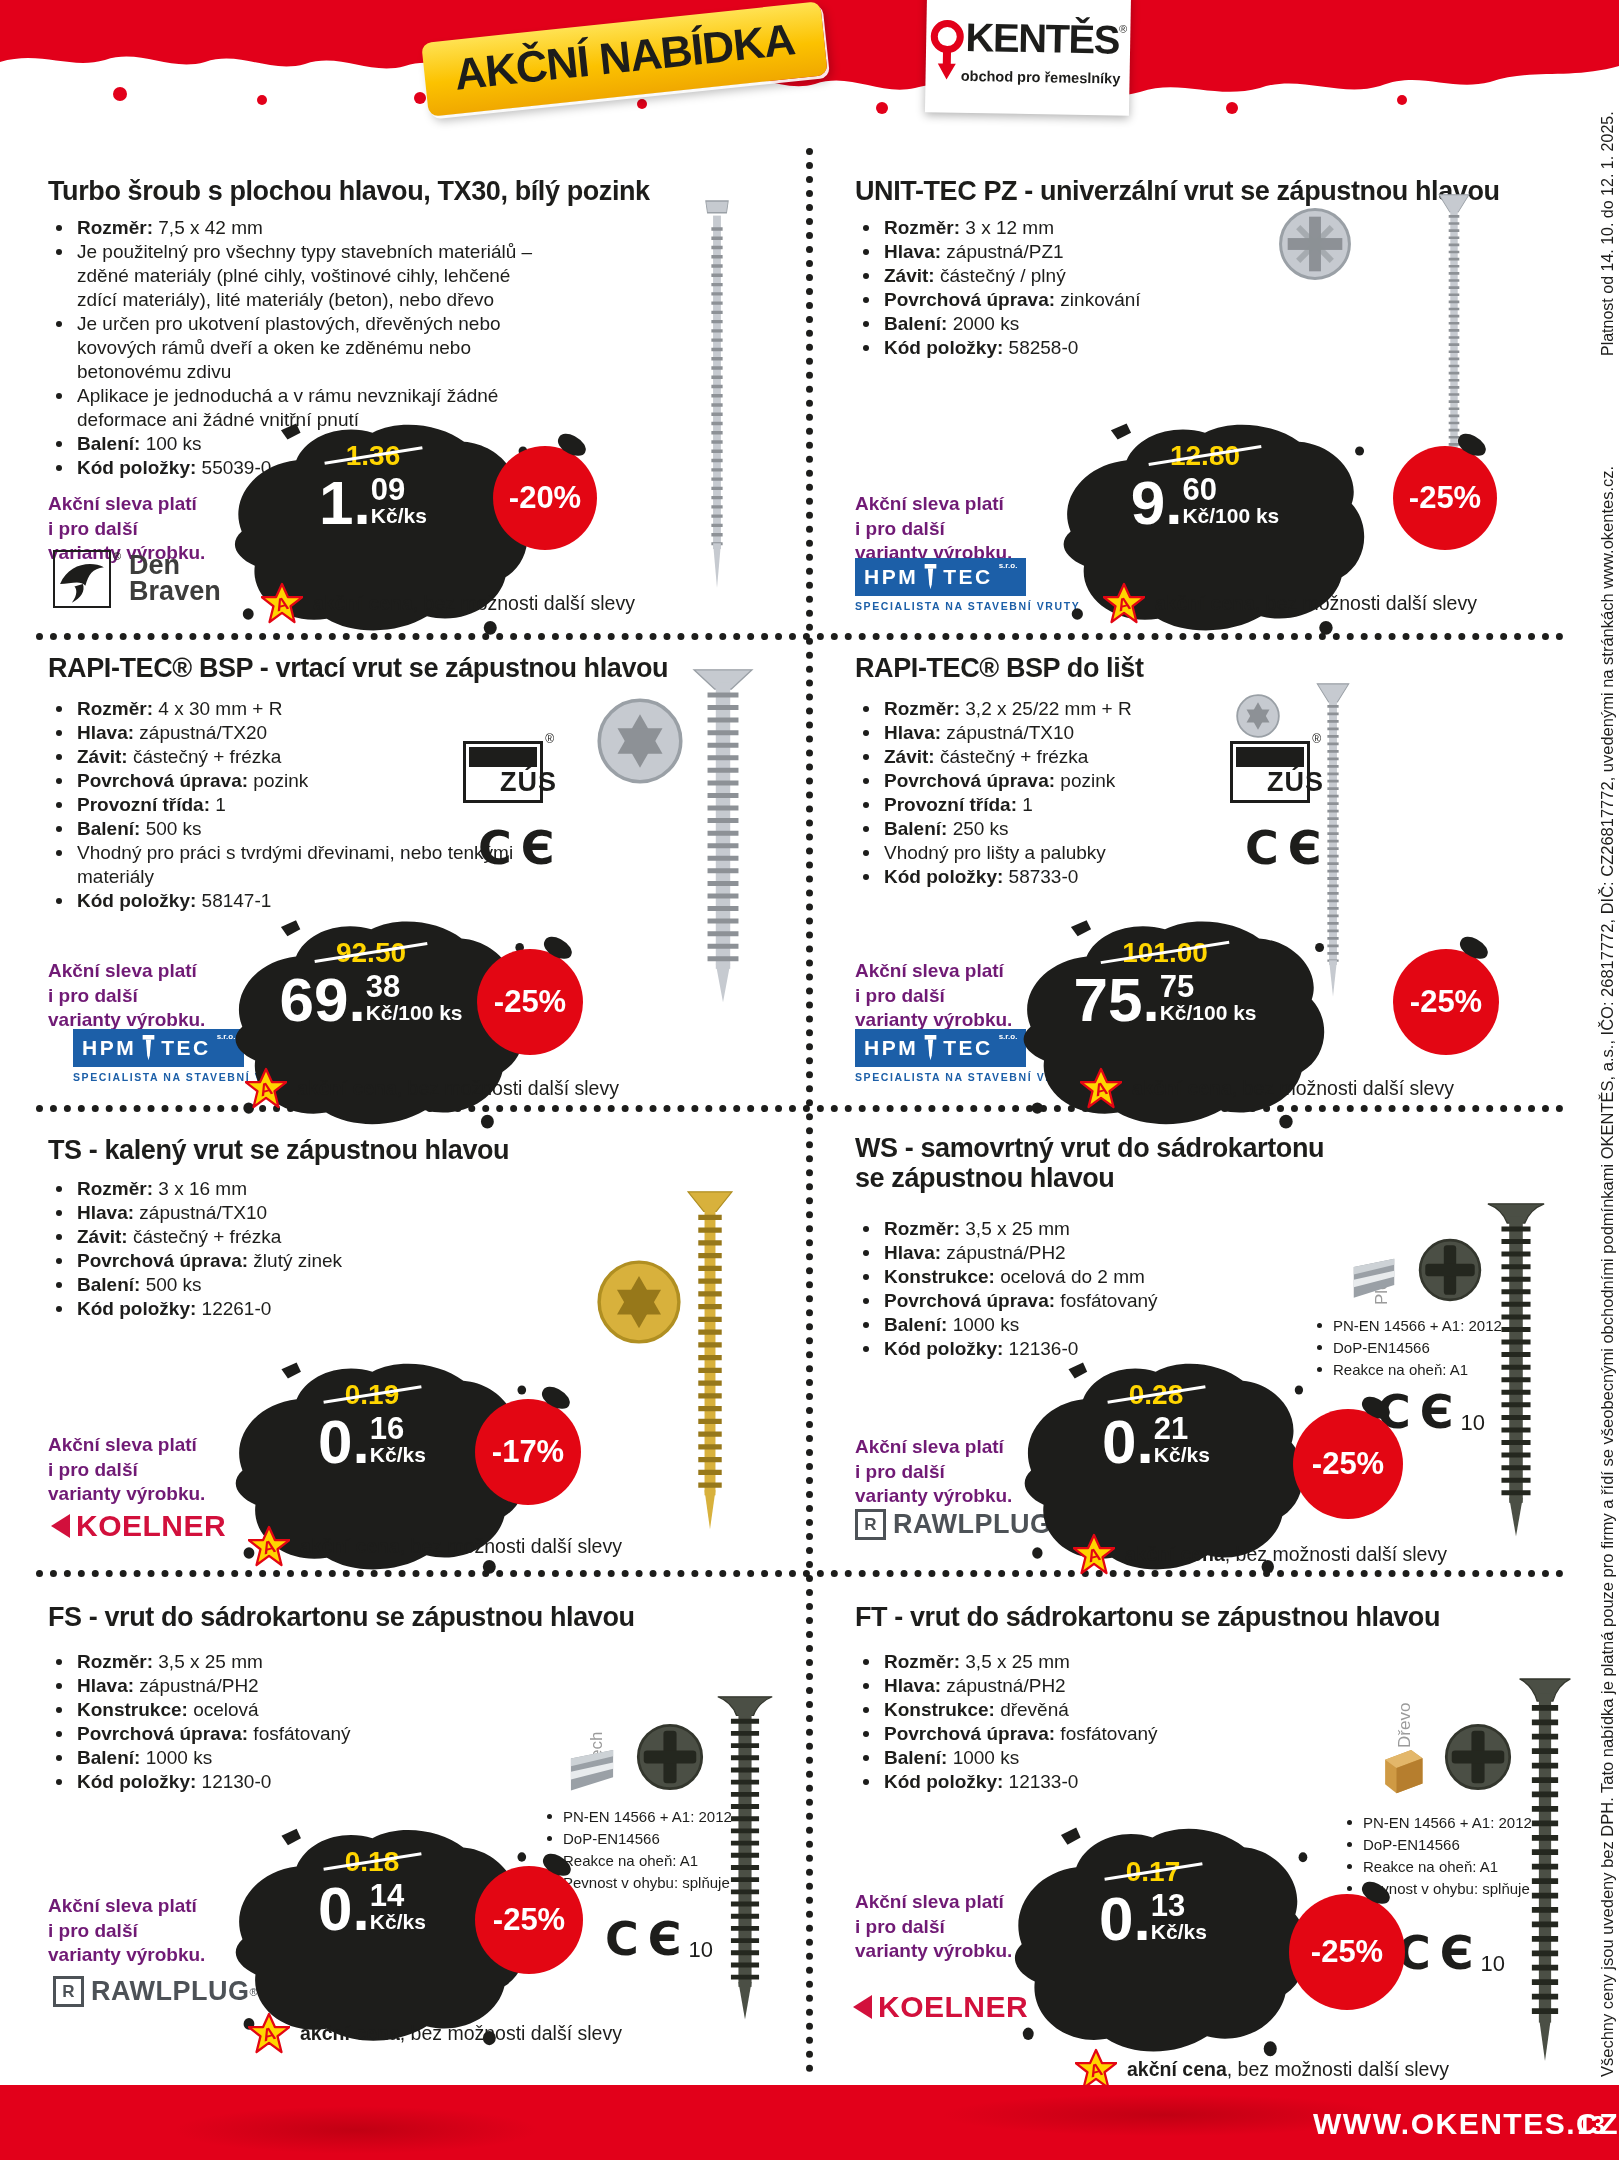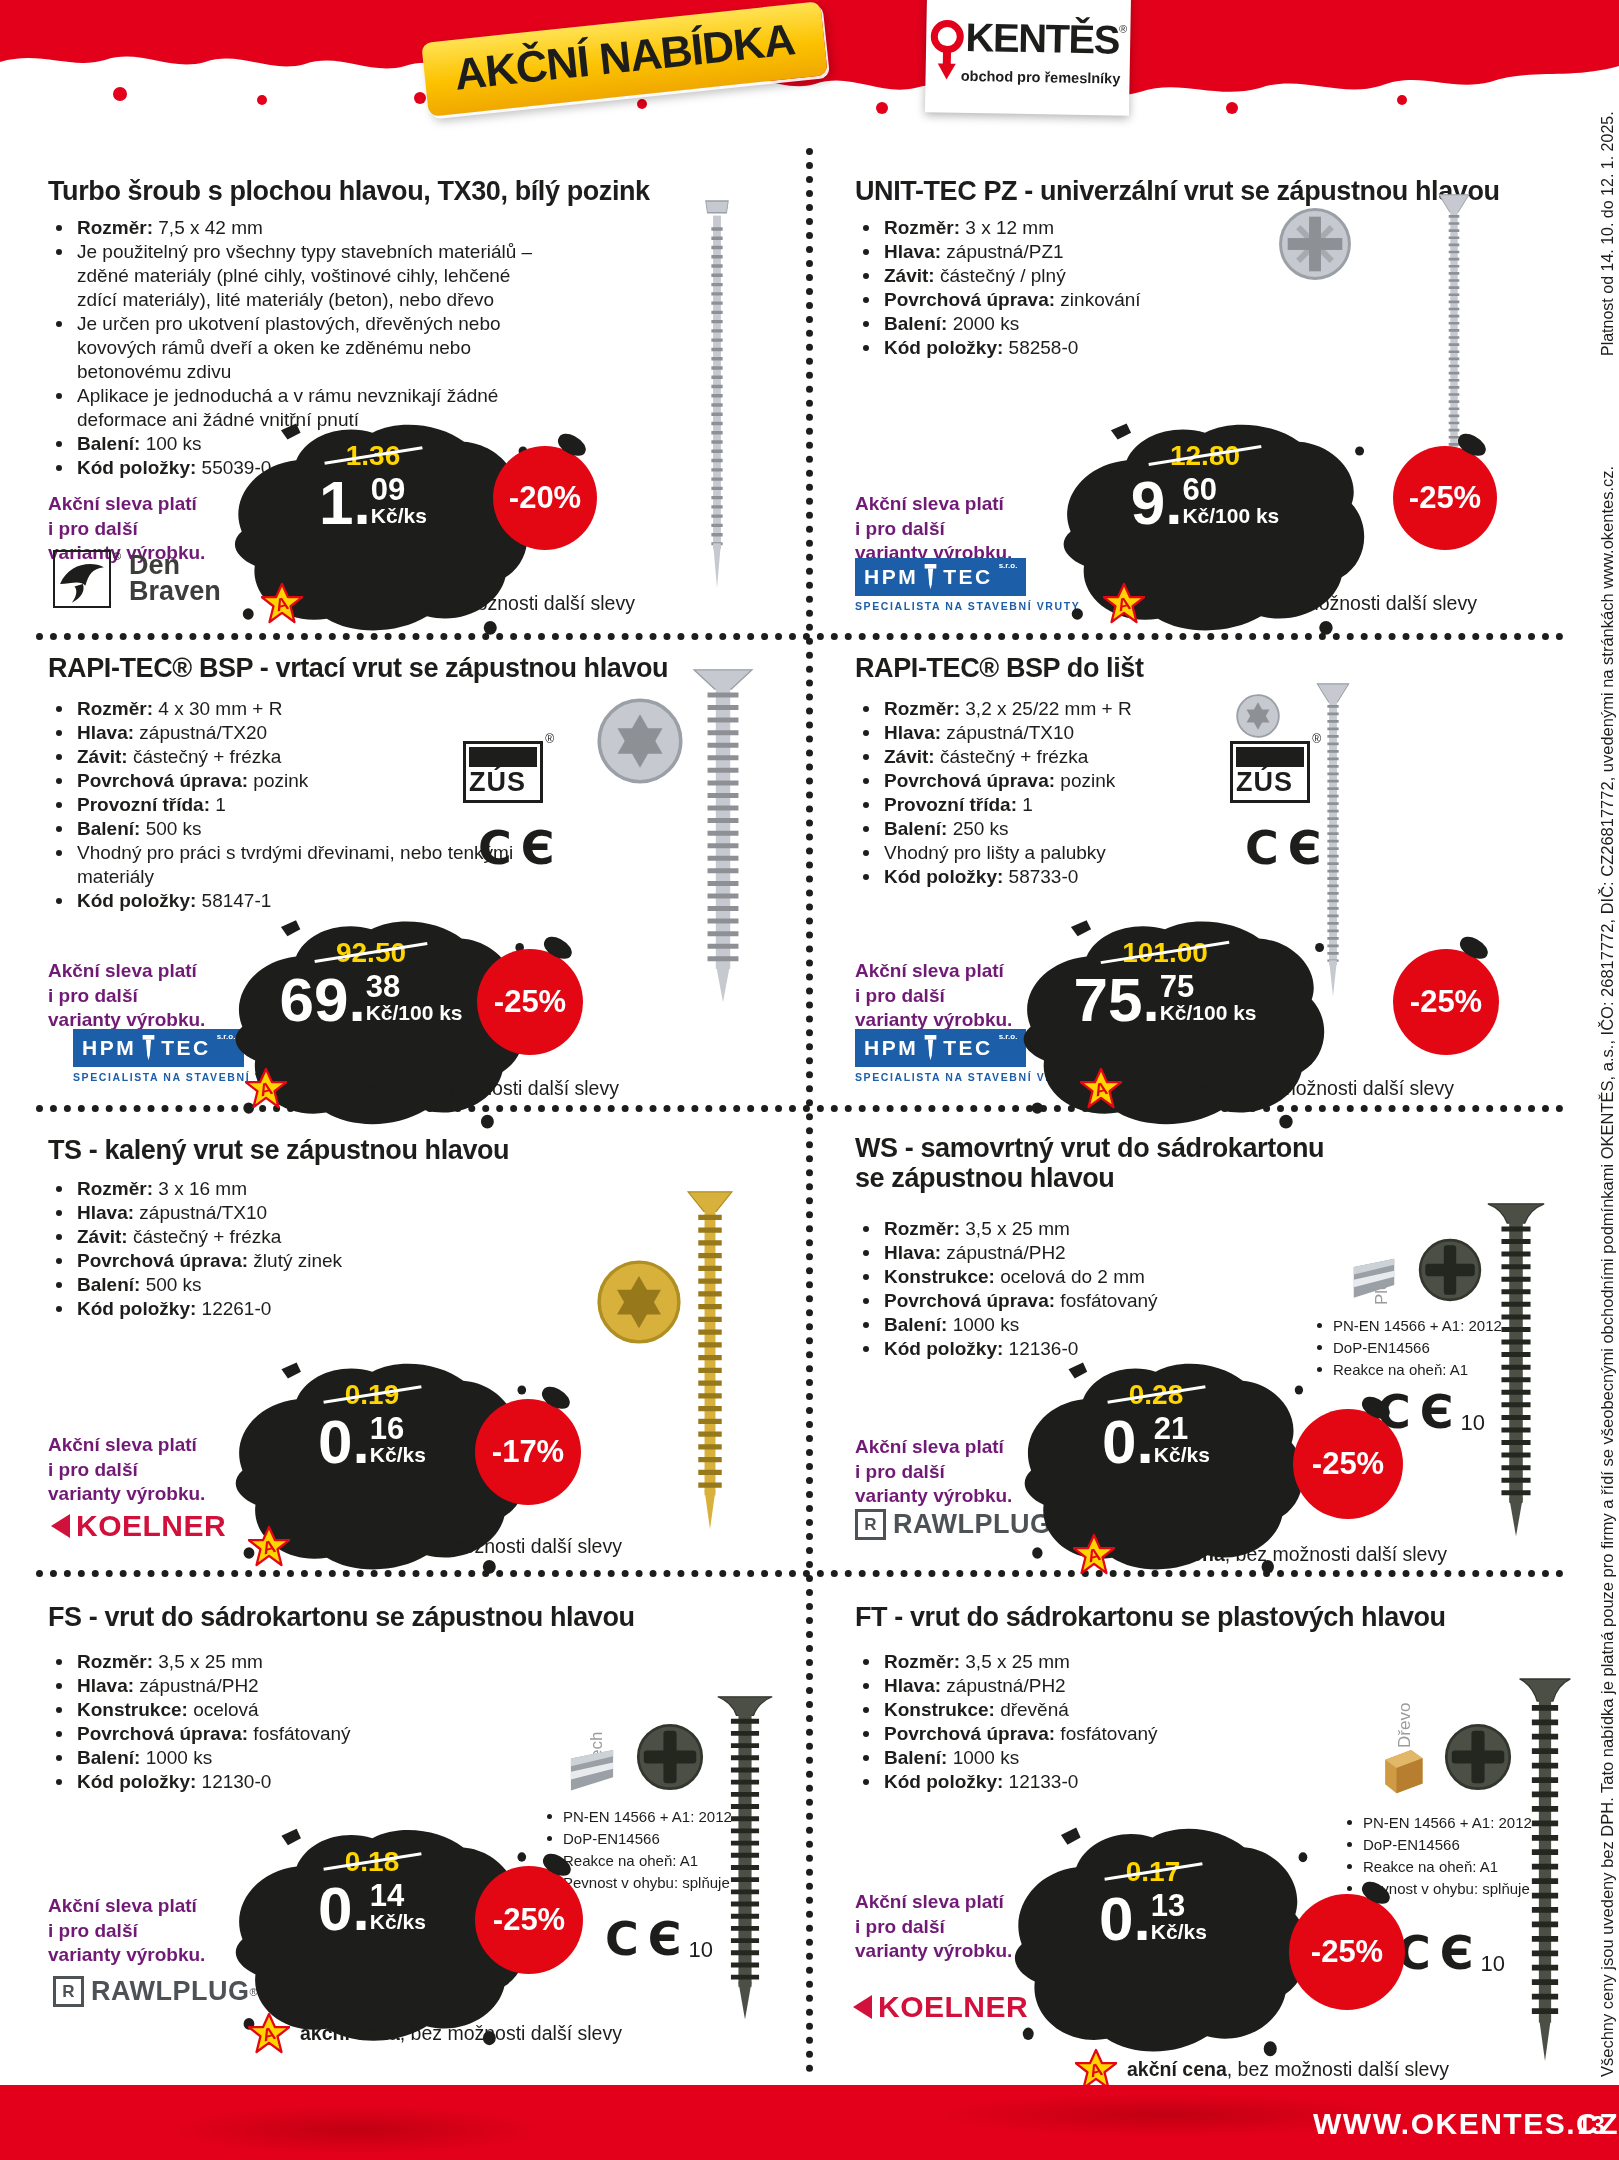--- a/index.html
+++ b/index.html
@@ -78,21 +78,21 @@
   .brand-koelner{display:flex;align-items:center;gap:6px;}
   .ko-mark{width:0;height:0;border-top:12px solid transparent;border-bottom:12px solid transparent;border-right:19px solid #d2103c;}
   .ko-text{color:#d2103c;font-size:30px;font-weight:700;letter-spacing:0.5px;}
   .brand-rawl{display:flex;align-items:center;color:#4d5257;}
   .rw-box{width:25px;height:25px;border:3px solid #4d5257;display:flex;align-items:center;justify-content:center;
           font-size:17px;font-weight:700;margin-right:7px;}
   .rw-text{font-size:27px;font-weight:700;letter-spacing:0.5px;}
   .rw-reg{font-size:11px;}
   .zus{border:3px solid #1d1d1b;width:80px;height:62px;box-sizing:border-box;padding:3px;background:#fff;}
   .zus-band{height:20px;background:#1d1d1b;}
-  .zus-text{font-size:27px;font-weight:700;text-align:left;line-height:31px;letter-spacing:1px;}
+  .zus-text{font-size:27px;font-weight:700;text-align:left;line-height:31px;letter-spacing:1px;margin-left:31px;}
   .zus-reg{position:absolute;top:-12px;right:-14px;font-size:12px;}
   .ce{font-weight:700;font-size:46px;font-family:"DejaVu Sans",sans-serif;display:flex;align-items:flex-end;}
   .ce .c2{margin-left:9px;}
   .ce .ce10{font-size:22px;font-weight:400;margin-left:7px;margin-bottom:3px;font-family:"Liberation Sans",sans-serif;margin-top:8px;}
   [data-icon]{display:block;}
   [data-icon] svg{width:100%;height:100%;display:block;}
 </style>
 </head>
 <body>
 
@@ -697,21 +697,21 @@
           <svg viewBox="0 0 64 64">
             <polygon points="32,3 41,23 63,23 45,37 51,61 32,47 13,61 19,37 1,23 23,23" fill="#ffd500" stroke="#e30613" stroke-width="3.5" stroke-linejoin="round"></polygon>
             <text x="32" y="43" text-anchor="middle" font-size="27" font-weight="bold" fill="#e30613" transform="rotate(-14 32 34)" font-family="Liberation Sans, sans-serif">A</text>
           </svg>
         </span>
       <span><b>akční cena</b><span>, bez možnosti další slevy</span></span>
     </div>
   </section>
 
   <section class="cell" style="left:845px;top:1578px;width:715px;height:507px">
-    <h2 class="title" style="left:10px;top:24px;width:700px">FT - vrut do sádrokartonu se plastových hlavou</h2>
+    <h2 class="title" style="left:10px;top:24px;width:700px">FT - vrut do sádrokartonu se zápustnou hlavou</h2>
     <ul class="bullets" style="left:10px;top:72px;width:470px">
         <li><b>Rozměr:</b> 3,5 x 25 mm</li>
         <li><b>Hlava:</b> zápustná/PH2</li>
         <li><b>Konstrukce:</b> dřevěná</li>
         <li><b>Povrchová úprava:</b> fosfátovaný</li>
         <li><b>Balení:</b> 1000 ks</li>
         <li><b>Kód položky:</b> 12133-0</li>
       </ul>
     <div class="vlabel" style="left:550px;top:70px;height:100px">Dřevo</div>
     <span style="left:532px;top:168px;width:52px;height:52px" data-icon="wood">

